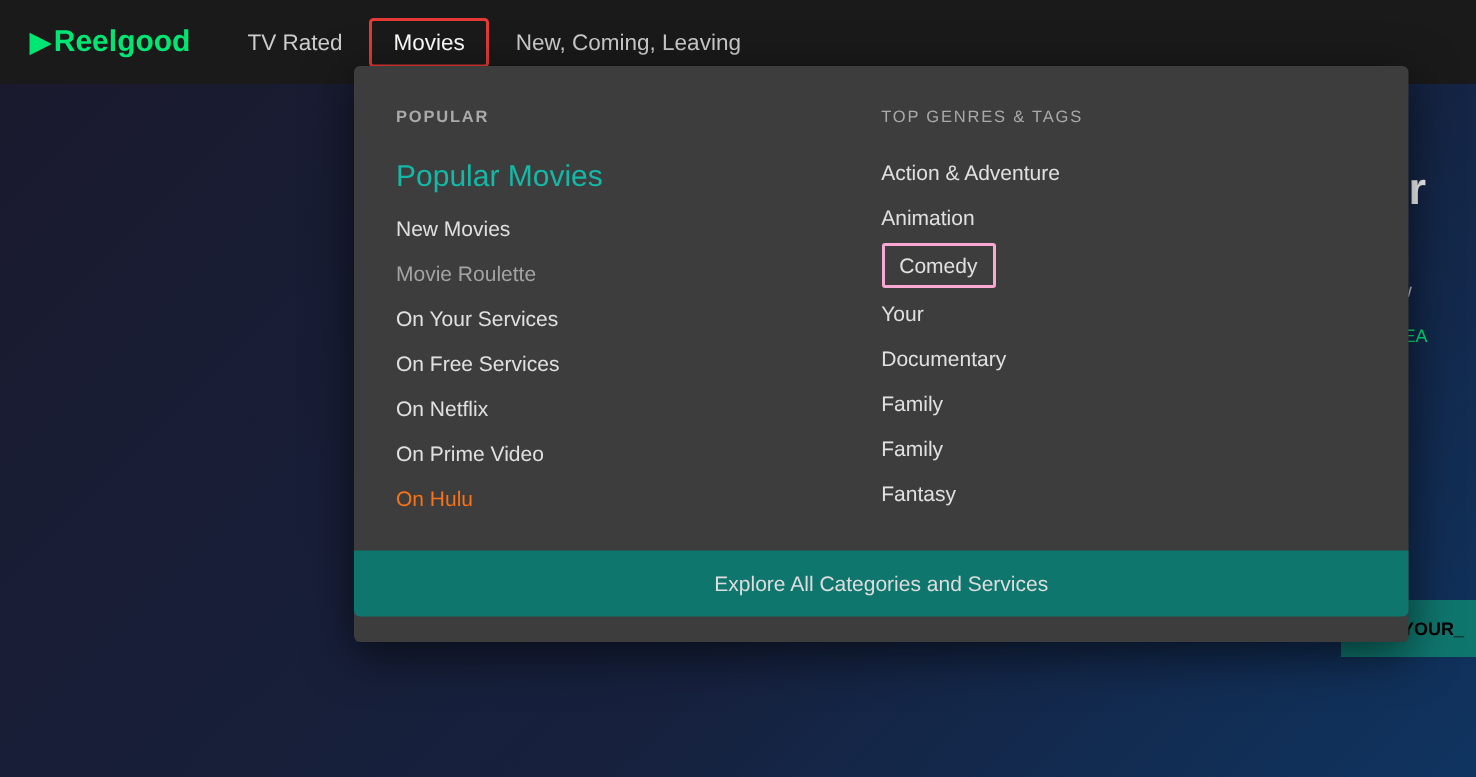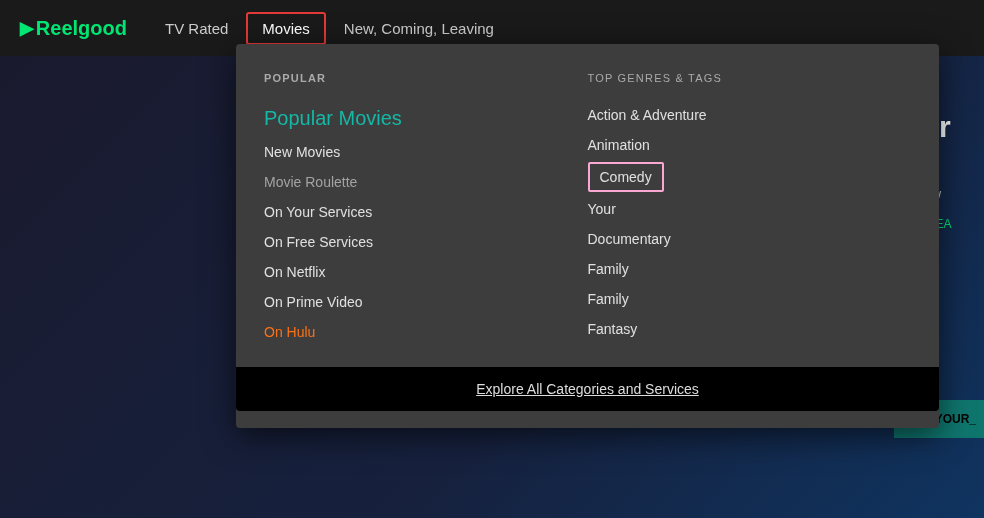--- a/index.html
+++ b/index.html
@@ -66,14 +66,14 @@
       <a style="display:block;color:#e0e0e0;font-size:14px;padding:7px 0;cursor:pointer;text-decoration:none;">Your</a>
       <a style="display:block;color:#e0e0e0;font-size:14px;padding:7px 0;cursor:pointer;text-decoration:none;">Documentary</a>
       <a style="display:block;color:#e0e0e0;font-size:14px;padding:7px 0;cursor:pointer;text-decoration:none;">Family</a>
       <a style="display:block;color:#e0e0e0;font-size:14px;padding:7px 0;cursor:pointer;text-decoration:none;">Family</a>
       <a style="display:block;color:#e0e0e0;font-size:14px;padding:7px 0;cursor:pointer;text-decoration:none;">Fantasy</a>
     </div>
 
 
   </div>
 
-  <div style="margin:20px -28px 0 -28px;background:#000000;padding:14px;color:#ddd;font-size:14px;cursor:pointer;text-align:center;border-radius:0 0 4px 4px;width:calc(100% + 56px);text-decoration:underline;">Explore All Categories and Services</div>
+  <div style="margin:20px -28px 0 -28px;background:#0f766e;padding:14px;color:#ddd;font-size:14px;cursor:pointer;text-align:center;border-radius:0 0 4px 4px;width:calc(100% + 56px);">Explore All Categories and Services</div>
 </div>
 
 </body></html>

